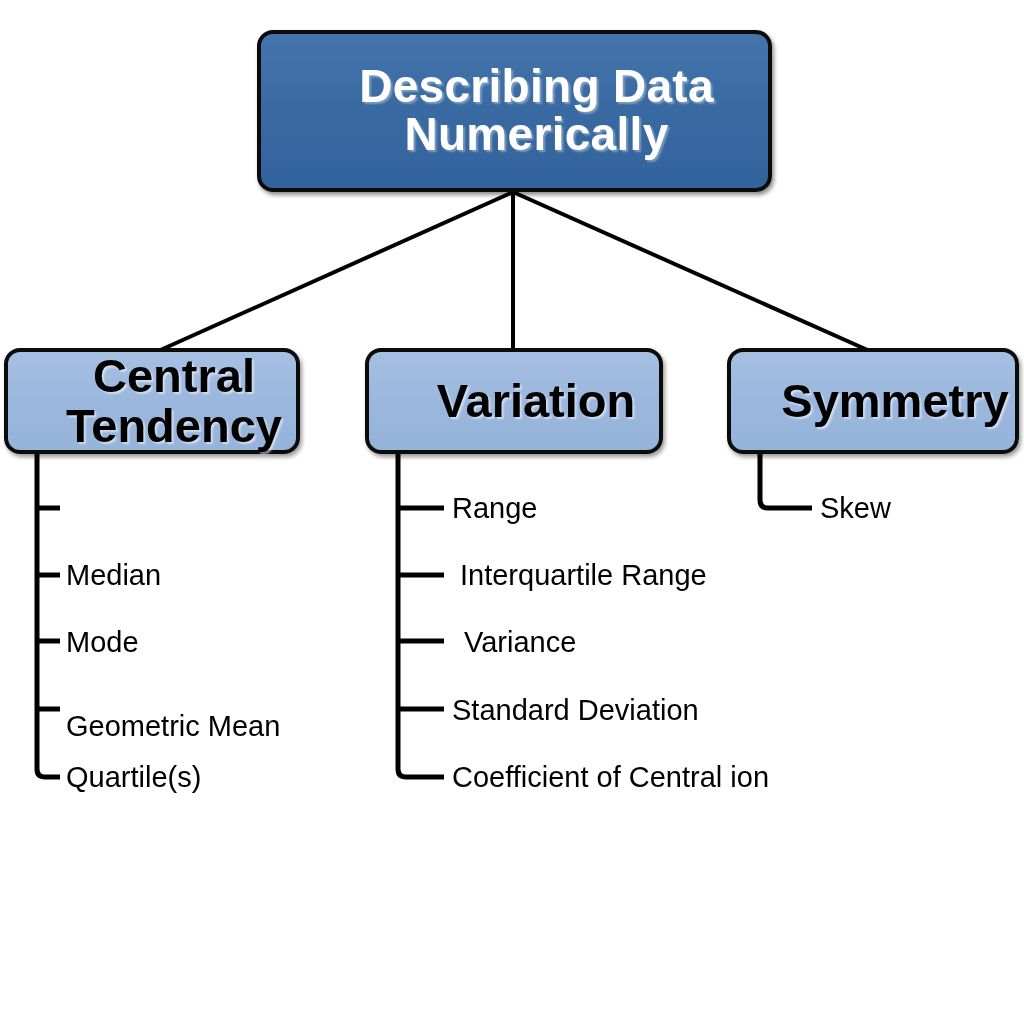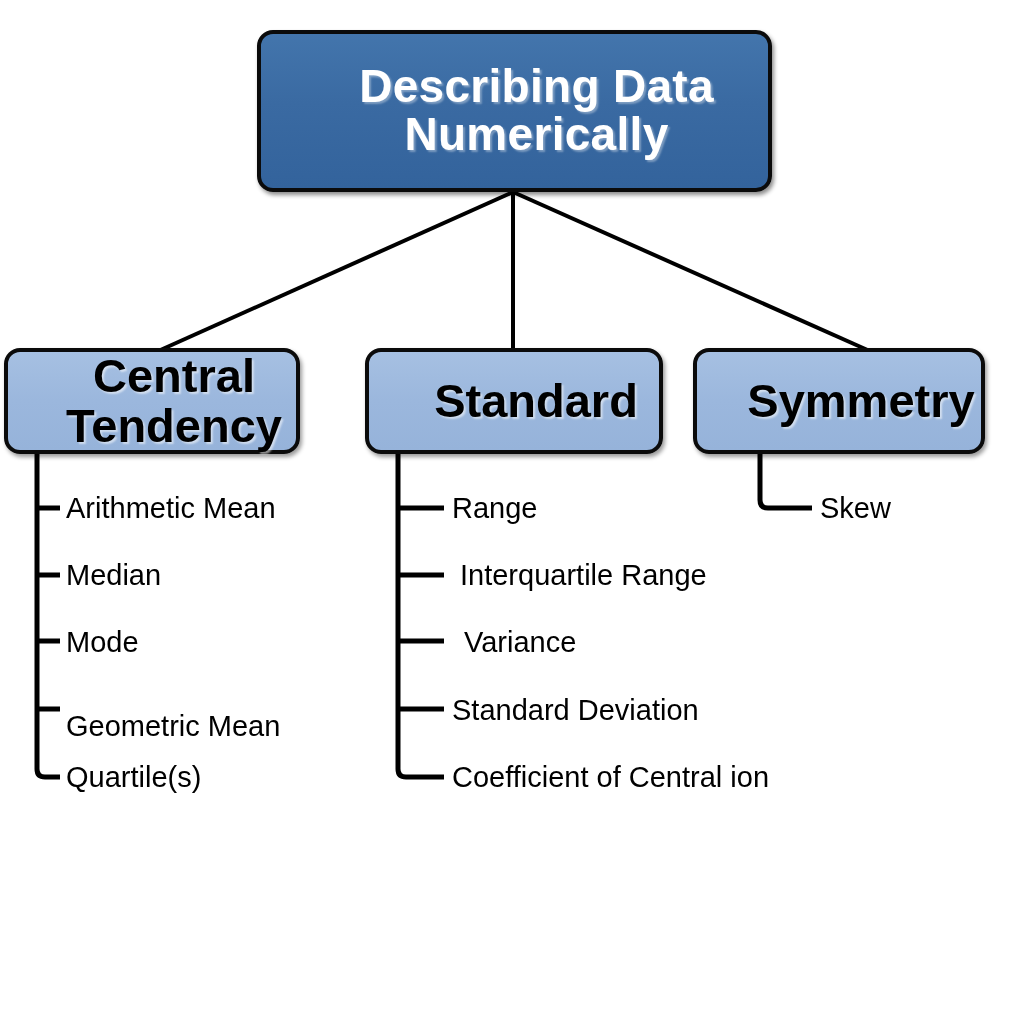--- a/index.html
+++ b/index.html
@@ -119,28 +119,27 @@
     <span class="node-label">Describing Data
 Numerically</span>
   </div>
 
   <div class="node node-branch" style="left:4px; top:348px; width:296px; height:106px;">
     <span class="node-label">Central
 Tendency</span>
   </div>
 
   <div class="node node-branch" style="left:365px; top:348px; width:298px; height:106px;">
-    <span class="node-label">Standard</span>
+    <span class="node-label">Variation</span>
   </div>
 
-  <div class="node node-branch" style="left:693px; top:348px; width:292px; height:106px;">
+  <div class="node node-branch" style="left:727px; top:348px; width:292px; height:106px;">
     <span class="node-label">Symmetry</span>
   </div>
 
-  <div class="leaf" style="left:66px; top:494px;">Arithmetic Mean</div>
   <div class="leaf" style="left:66px; top:561px;">Median</div>
   <div class="leaf" style="left:66px; top:628px;text-align:right;">Mode</div>
   <div class="leaf" style="left:66px; top:696px;margin-top:16px;">Geometric Mean</div>
   <div class="leaf" style="left:66px; top:763px;">Quartile(s)</div>
 
   <div class="leaf" style="left:452px; top:494px;">Range</div>
   <div class="leaf" style="left:452px; top:561px;margin-left:8px;">Interquartile Range</div>
   <div class="leaf" style="left:452px; top:628px;margin-left:12px;">Variance</div>
   <div class="leaf" style="left:452px; top:696px;">Standard Deviation</div>
   <div class="leaf" style="left:452px; top:763px;">Coefficient of Central ion</div>

